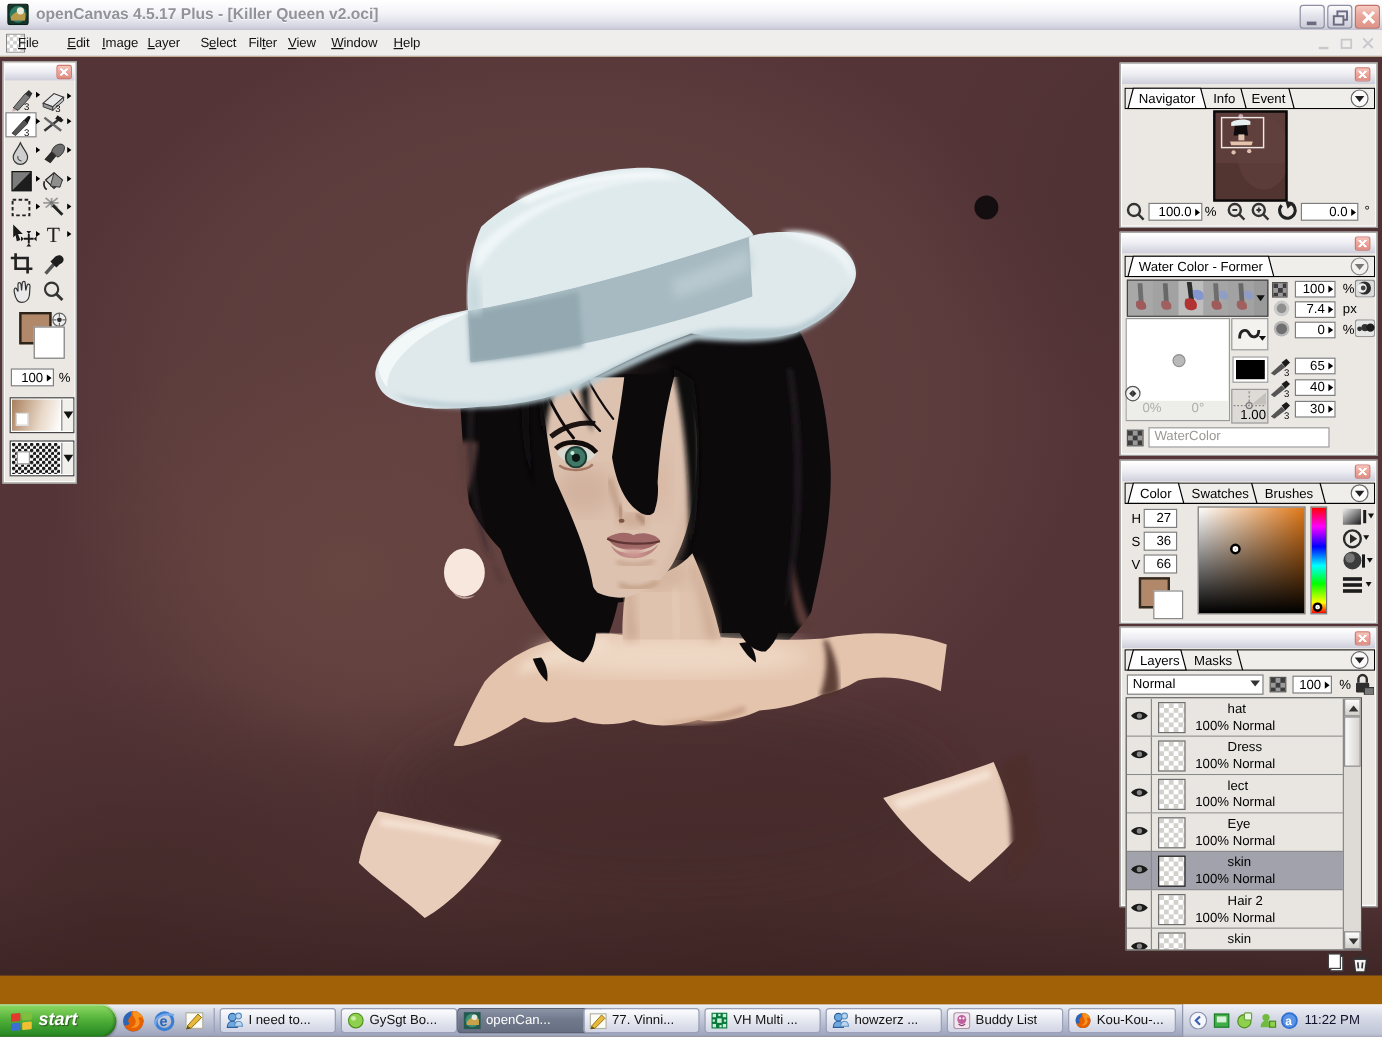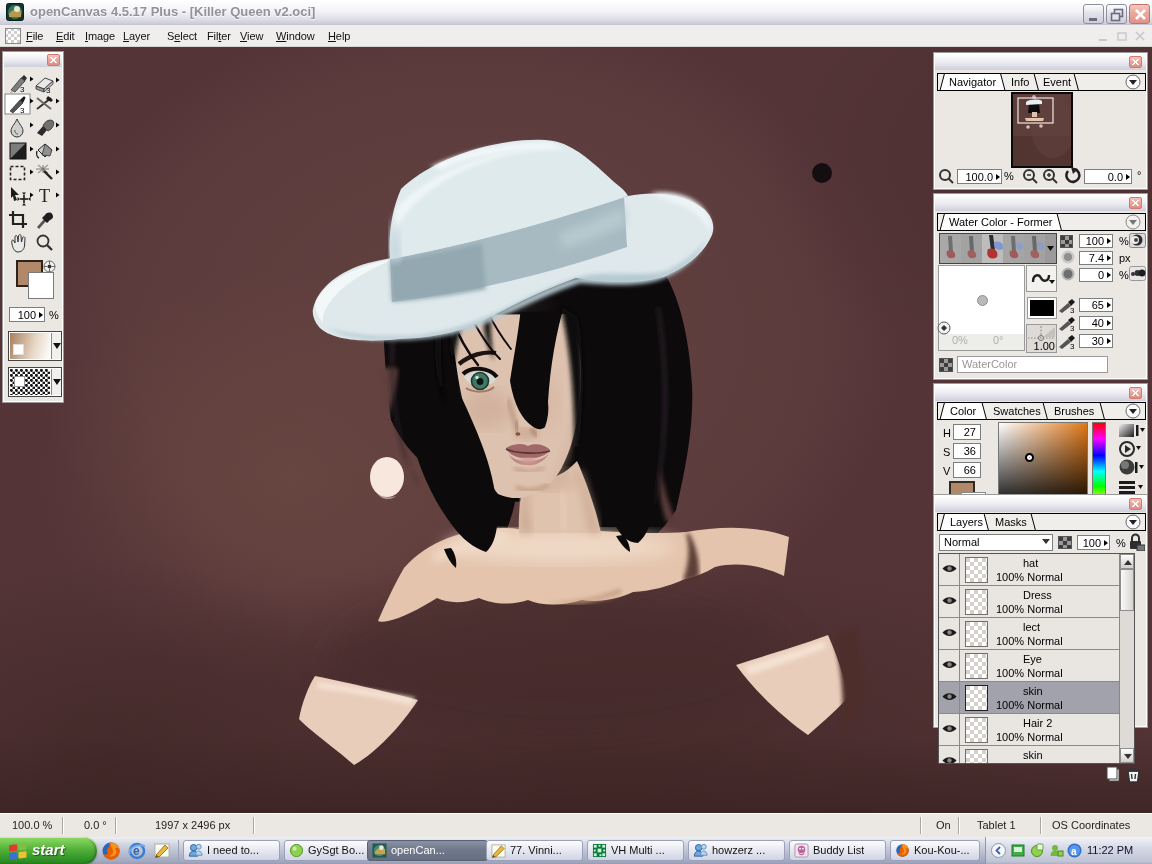--- a/index.html
+++ b/index.html
@@ -249,21 +249,21 @@
             <rect width="3" height="3" fill="#cfcfcf"></rect>
             <rect x="3" y="3" width="3" height="3" fill="#cfcfcf"></rect>
       </pattern>
         </defs>
     </svg>
     <svg class="abs" style="left:1096px; top:3px;" width="52" height="16" opacity="0.45">
       <line x1="3" y1="12" x2="11" y2="12" stroke="#9a9aa6" stroke-width="2"></line>
       <rect x="22" y="5" width="8" height="7" fill="none" stroke="#9a9aa6" stroke-width="1.5"></rect>
       <path d="M 40 4 L 48 12 M 48 4 L 40 12" stroke="#9a9aa6" stroke-width="1.5"></path>
     </svg>
-    <div class="abs menuitem" style="left:26px;text-align:center;"><u>F</u>ile</div>
+    <div class="abs menuitem" style="left:15px;text-align:center;"><u>F</u>ile</div>
     <div class="abs menuitem" style="left:56px;"><u>E</u>dit</div>
     <div class="abs menuitem" style="left:85px;"><u>I</u>mage</div>
     <div class="abs menuitem" style="left:123px;"><u>L</u>ayer</div>
     <div class="abs menuitem" style="left:167px;">S<u>e</u>lect</div>
     <div class="abs menuitem" style="left:207px;">Fil<u>t</u>er</div>
     <div class="abs menuitem" style="left:240px;"><u>V</u>iew</div>
     <div class="abs menuitem" style="left:276px;"><u>W</u>indow</div>
     <div class="abs menuitem" style="left:328px;"><u>H</u>elp</div>
   </div>
 
@@ -680,21 +680,21 @@
       <path d="M 20 41 L 25 41 L 22.5 45 Z" fill="#111"></path>
       <g fill="#1c1c1c">
         <rect x="0" y="57" width="16" height="3"></rect>
           <rect x="0" y="62" width="16" height="3"></rect>
           <rect x="0" y="67" width="16" height="3"></rect>
       </g>
       <path d="M 19 61 L 24 61 L 21.5 65 Z" fill="#111"></path>
     </svg>
   </div>
 
-  <div class="abs panel" style="left:933px; top:494px; width:215px; height:234px;">
+  <div class="abs panel" style="left:933px; top:522px; width:215px; height:234px;">
     <div class="pstrip"></div>
     <div class="pclose" style="right:5px; top:3px;"></div>
     <svg class="tabsvg" style="top:18px;" width="209" height="18">
       <rect x="0.5" y="0.5" width="208" height="17" fill="#f0eeeb" stroke="#000"></rect>
       <path d="M 3 17.5 L 7.5 0.5 L 47 0.5 L 51.5 17.5 Z" fill="#fff" stroke="#000"></path>
       <line x1="94" y1="0.5" x2="98.5" y2="17.5" stroke="#000"></line>
       <text x="13" y="13" font-size="11" fill="#000">Layers</text>
       <text x="58" y="13" font-size="11" fill="#000">Masks</text>
       <circle cx="196" cy="9" r="7" fill="#fbfbfb" stroke="#666"></circle>
       <path d="M 192 7 L 200 7 L 196 12 Z" fill="#222"></path>
@@ -804,34 +804,20 @@
       <g stroke="#333" fill="none" stroke-width="1.4">
         <path d="M 22 5 h 11 l -1.5 11 h -8 Z" fill="#f4f4f4"></path>
         <line x1="20.5" y1="5" x2="34.5" y2="5"></line>
         <line x1="25" y1="3" x2="30" y2="3"></line>
         <line x1="25.5" y1="8" x2="26" y2="13"></line>
           <line x1="29.5" y1="8" x2="29" y2="13"></line>
       </g>
     </svg>
   </div>
 
-  <div class="abs" id="statusbar">
-    <div class="abs" style="left:12px; top:5px;">100.0 %</div>
-    <div class="sdiv" style="left:62px;"></div>
-    <div class="abs" style="left:84px; top:5px;">0.0 °</div>
-    <div class="sdiv" style="left:115px;"></div>
-    <div class="abs" style="left:155px; top:5px;">1997 x 2496 px</div>
-    <div class="sdiv" style="left:253px;"></div>
-    <div class="sdiv" style="left:920px;"></div>
-    <div class="abs" style="left:936px; top:5px;">On</div>
-    <div class="sdiv" style="left:958px;"></div>
-    <div class="abs" style="left:977px; top:5px;">Tablet 1</div>
-    <div class="sdiv" style="left:1040px;"></div>
-    <div class="abs" style="left:1052px; top:5px;">OS Coordinates</div>
-  </div>
 
   <div class="abs" id="taskbar">
 
     <div class="abs" style="left:0; top:0; width:97px; height:27px; border-radius:0 13px 13px 0;
       background:linear-gradient(#8fdc66,#54b23a 45%,#2f9127 85%,#27831f); box-shadow:0 1px 2px rgba(0,0,0,0.4), inset 0 1px 0 #c6f0a8, inset -2px 0 2px rgba(0,0,0,0.25);">
       <svg class="abs" style="left:9px; top:5px;" width="19" height="17" viewBox="0 0 19 17">
         <g transform="skewY(-6)">
           <rect x="0" y="3" width="8" height="6.5" rx="1" fill="#e23b2e"></rect>
           <rect x="9.5" y="3" width="8" height="6.5" rx="1" fill="#7fbf3f"></rect>
           <rect x="0" y="11" width="8" height="6.5" rx="1" fill="#3b6fd4"></rect>
@@ -872,21 +858,21 @@
         </svg>
       <span class="ttext">I need to...</span>
     </div>
     <div class="tbtn" style="left:284px; width:97px;">
       <svg class="ticon" viewBox="0 0 16 16">
           <circle cx="8" cy="8" r="6.5" fill="#8fd14f" stroke="#4f8f1f"></circle>
           <circle cx="6" cy="6" r="2.2" fill="#c8eea8"></circle>
         </svg>
       <span class="ttext">GySgt Bo...</span>
     </div>
-    <div class="tbtn" style="left:367px; width:121px; background:linear-gradient(#8a93a5,#717a8c 45%,#666f82); border:1px solid #5a6172; color:#fff;">
+    <div class="tbtn" style="left:381px; width:121px; background:linear-gradient(#8a93a5,#717a8c 45%,#666f82); border:1px solid #5a6172; color:#fff;">
       <svg class="ticon" viewBox="0 0 16 16">
           <rect x="0.5" y="0.5" width="15" height="15" fill="#245a50"></rect>
           <circle cx="8" cy="8" r="6" fill="#3d8f7a"></circle>
           <path d="M 3 10 C 5 5 11 4 14 7 L 14 12 L 3 12 Z" fill="#c8a24a"></path>
           <circle cx="10" cy="5" r="2.5" fill="#e8e8d8"></circle>
         </svg>
       <span class="ttext">openCan...</span>
     </div>
     <div class="tbtn" style="left:486px; width:97px;">
       <svg class="ticon" viewBox="0 0 16 16">

